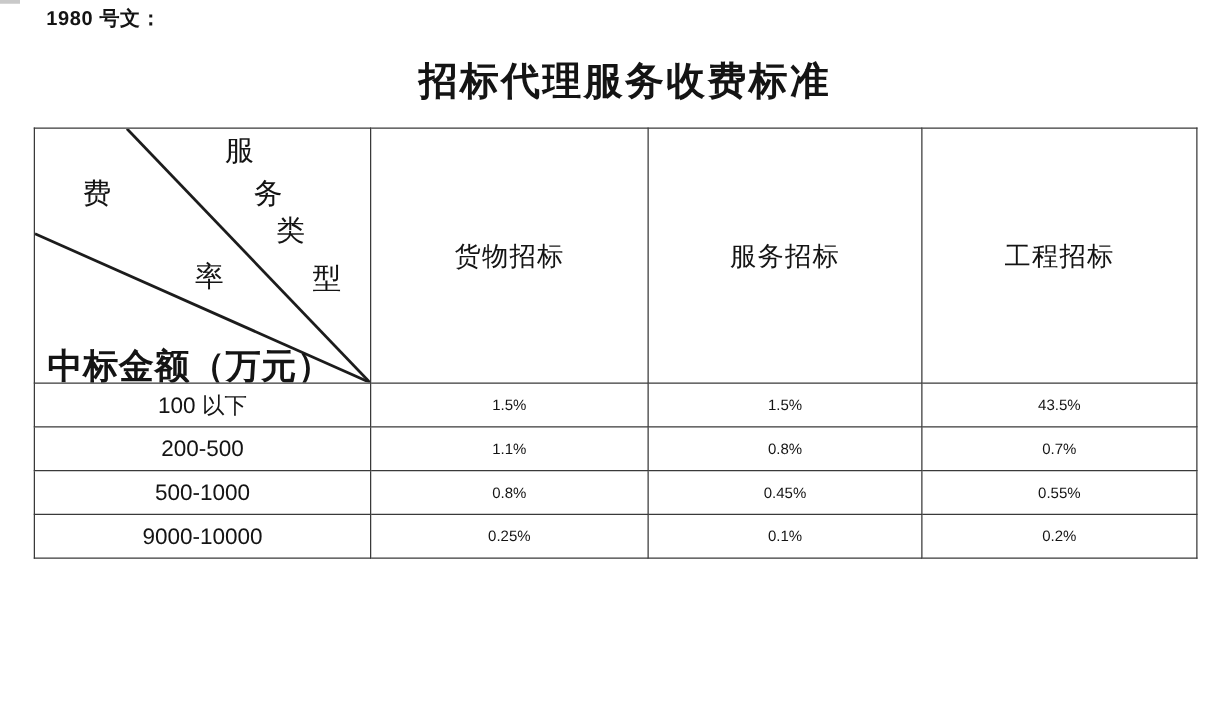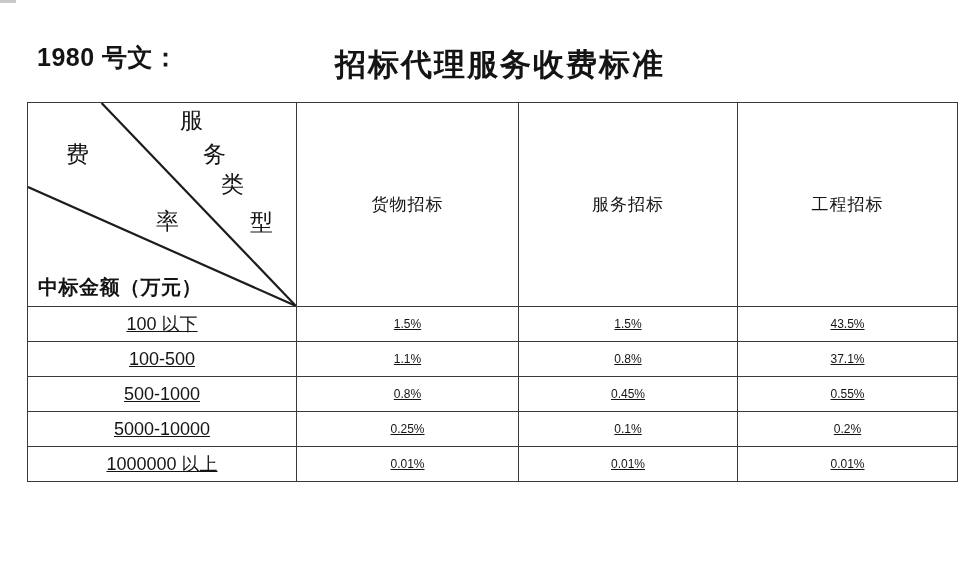--- a/index.html
+++ b/index.html
@@ -11,24 +11,23 @@
     color: #141414;
     font-family: "Liberation Serif", serif;
   }
   .edge-artifact {
     position: absolute; left: 0; top: 0;
     width: 16px; height: 3px;
     background: #c9c9c9;
   }
   .doc-ref {
     position: absolute; left: 37px; top: 5px;
-    font-size: 25px; font-weight: bold;
+    font-size: 16px; font-weight: bold;
     font-family: "Liberation Sans", "Liberation Serif", sans-serif;
     letter-spacing: 0.5px;
-    margin-top: 36px;
   }
   .title {
     position: absolute; left: 0; top: 44px;
     width: 1000px;
     text-align: center;
     font-size: 31px; font-weight: bold;
     letter-spacing: 2px;
     font-family: "Liberation Serif", serif;
   }
   table.fees {
@@ -37,21 +36,21 @@
     table-layout: fixed;
   }
   table.fees td {
     border: 1.5px solid #3a3a3a;
     text-align: center;
     vertical-align: middle;
     padding: 0;
   }
   td.col-head {
     height: 203px;
-    font-size: 17px;
+    font-size: 21px;
     letter-spacing: 1px;
     font-family: Liberation Mono, monospace;
   }
   td.corner-cell { height: 203px; }
   .corner-wrap {
     position: relative;
     width: 100%; height: 203px;
     overflow: hidden;
   }
   .corner-wrap svg {
@@ -65,26 +64,26 @@
     font-family: "Liberation Serif", serif;
   }
   .pos-fee   { left: 38px;  top: 40px;  }
   .pos-rate  { left: 128px; top: 107px; }
   .pos-svc1  { left: 152px; top: 6px;   }
   .pos-svc2  { left: 175px; top: 40px;  }
   .pos-svc3  { left: 193px; top: 70px;  }
   .pos-svc4  { left: 222px; top: 108px; }
   .corner-amount {
     position: absolute; left: 10px; top: 171px;
-    font-size: 20px; font-weight: bold;
+    font-size: 28px; font-weight: bold;
     letter-spacing: 0.5px;
     white-space: nowrap;
     font-family: "Liberation Serif", serif;
   }
-  tr.data-row td { height: 34px; text-decoration: underline; }
+  tr.data-row td { height: 34px; }
   td.range-cell {
     font-size: 18px;
     font-family: "Liberation Sans", "Liberation Serif", sans-serif;
   }
   td.rate-cell {
     font-size: 12px;
     font-family: "Liberation Sans", sans-serif;
   }
 </style>
 </head>
@@ -125,37 +124,31 @@
       <td class="col-head">工程招标</td>
     </tr>
 
     <tr class="data-row">
       <td class="range-cell">100 以下</td>
       <td class="rate-cell">1.5%</td>
       <td class="rate-cell">1.5%</td>
       <td class="rate-cell">43.5%</td>
     </tr>
     <tr class="data-row">
-      <td class="range-cell">100-500</td>
+      <td class="range-cell">200-500</td>
       <td class="rate-cell">1.1%</td>
       <td class="rate-cell">0.8%</td>
-      <td class="rate-cell">37.1%</td>
+      <td class="rate-cell">0.7%</td>
     </tr>
     <tr class="data-row">
       <td class="range-cell">500-1000</td>
       <td class="rate-cell">0.8%</td>
       <td class="rate-cell">0.45%</td>
       <td class="rate-cell">0.55%</td>
     </tr>
     <tr class="data-row">
-      <td class="range-cell">5000-10000</td>
+      <td class="range-cell">9000-10000</td>
       <td class="rate-cell">0.25%</td>
       <td class="rate-cell">0.1%</td>
       <td class="rate-cell">0.2%</td>
-    </tr>
-    <tr class="data-row">
-      <td class="range-cell">1000000 以上</td>
-      <td class="rate-cell">0.01%</td>
-      <td class="rate-cell">0.01%</td>
-      <td class="rate-cell">0.01%</td>
     </tr>
   </tbody>
 </table>
 
 </body></html>

